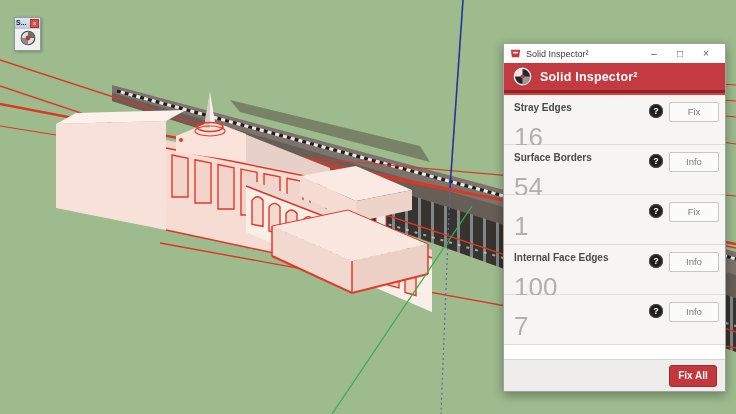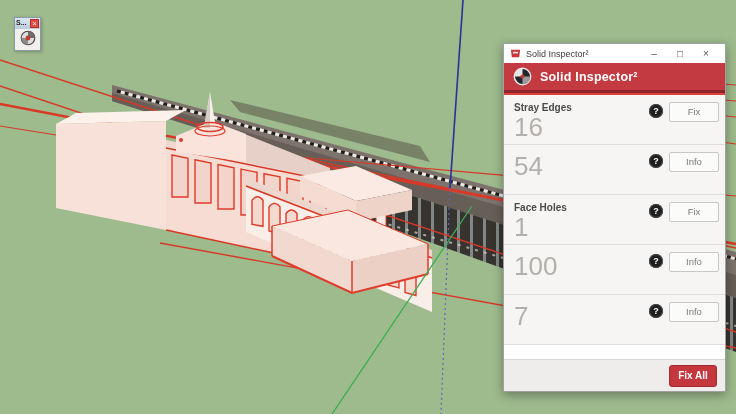--- a/index.html
+++ b/index.html
@@ -32,21 +32,21 @@
     color:#555; cursor:pointer; }
   .red-header { height:30px; background:#c33b41; border-bottom:3px solid #8f2327;
     display:flex; align-items:center; padding:0 9px; flex:0 0 auto; }
   .red-accent { height:2px; background:#d84038; flex:0 0 auto; }
   .red-header-title { color:#ffffff; font-size:12.5px; font-weight:bold; margin-left:8px;
     letter-spacing:.2px; }
   .rows { flex:0 0 auto; background:#f6f5f3; }
   .row { position:relative; height:50px; border-bottom:1px solid #e0deda;
     padding:7px 10px 0 10px; background:#f6f5f3; }
   .row-label { font-size:10px; font-weight:bold; color:#4a4a4a; }
-  .row-count { font-size:26px; font-weight:400; color:#b3afac; line-height:1.0; margin-top:1px; }
+  .row-count { font-size:26px; font-weight:400; color:#b3afac; line-height:1.0; margin-top:11px; }
   .help-dot { position:absolute; right:62px; top:9px; width:14px; height:14px;
     border-radius:50%; background:#1e1e1e; color:#fff; font-size:9px; font-weight:bold;
     text-align:center; line-height:14px; cursor:pointer; box-shadow:0 0 0 1px #4a4a4a inset; }
   .row-btn { position:absolute; right:6px; top:7px; width:50px; height:20px;
     background:#fbfbfa; border:1px solid #c9c7c5; border-radius:2px;
     font-size:9.5px; color:#7a7a7a; text-align:center; line-height:18px; cursor:pointer; }
   .white-gap { flex:1; background:#ffffff; }
   .footer { height:32px; background:#efedec; border-top:1px solid #d8d6d4;
     display:flex; align-items:center; justify-content:flex-end; padding:0 8px; flex:0 0 auto; }
   .fixall-btn { min-width:48px; height:22px; background:#c4373d; border:1px solid #a52a30;
@@ -208,33 +208,34 @@
     <div class="rows">
 
       <div class="row">
         <div class="row-label">Stray Edges</div>
         <div class="row-count">16</div>
         <div class="help-dot">?</div>
         <div class="row-btn">Fix</div>
       </div>
 
       <div class="row">
+        <div class="row-label">Surface Borders</div>
         <div class="row-count">54</div>
         <div class="help-dot">?</div>
         <div class="row-btn">Info</div>
       </div>
 
       <div class="row">
-        <div class="row-label">Face Holes</div>
         <div class="row-count">1</div>
         <div class="help-dot">?</div>
         <div class="row-btn">Fix</div>
       </div>
 
       <div class="row">
+        <div class="row-label">Internal Face Edges</div>
         <div class="row-count">100</div>
         <div class="help-dot">?</div>
         <div class="row-btn">Info</div>
       </div>
 
       <div class="row">
         <div class="row-count">7</div>
         <div class="help-dot">?</div>
         <div class="row-btn">Info</div>
       </div>

